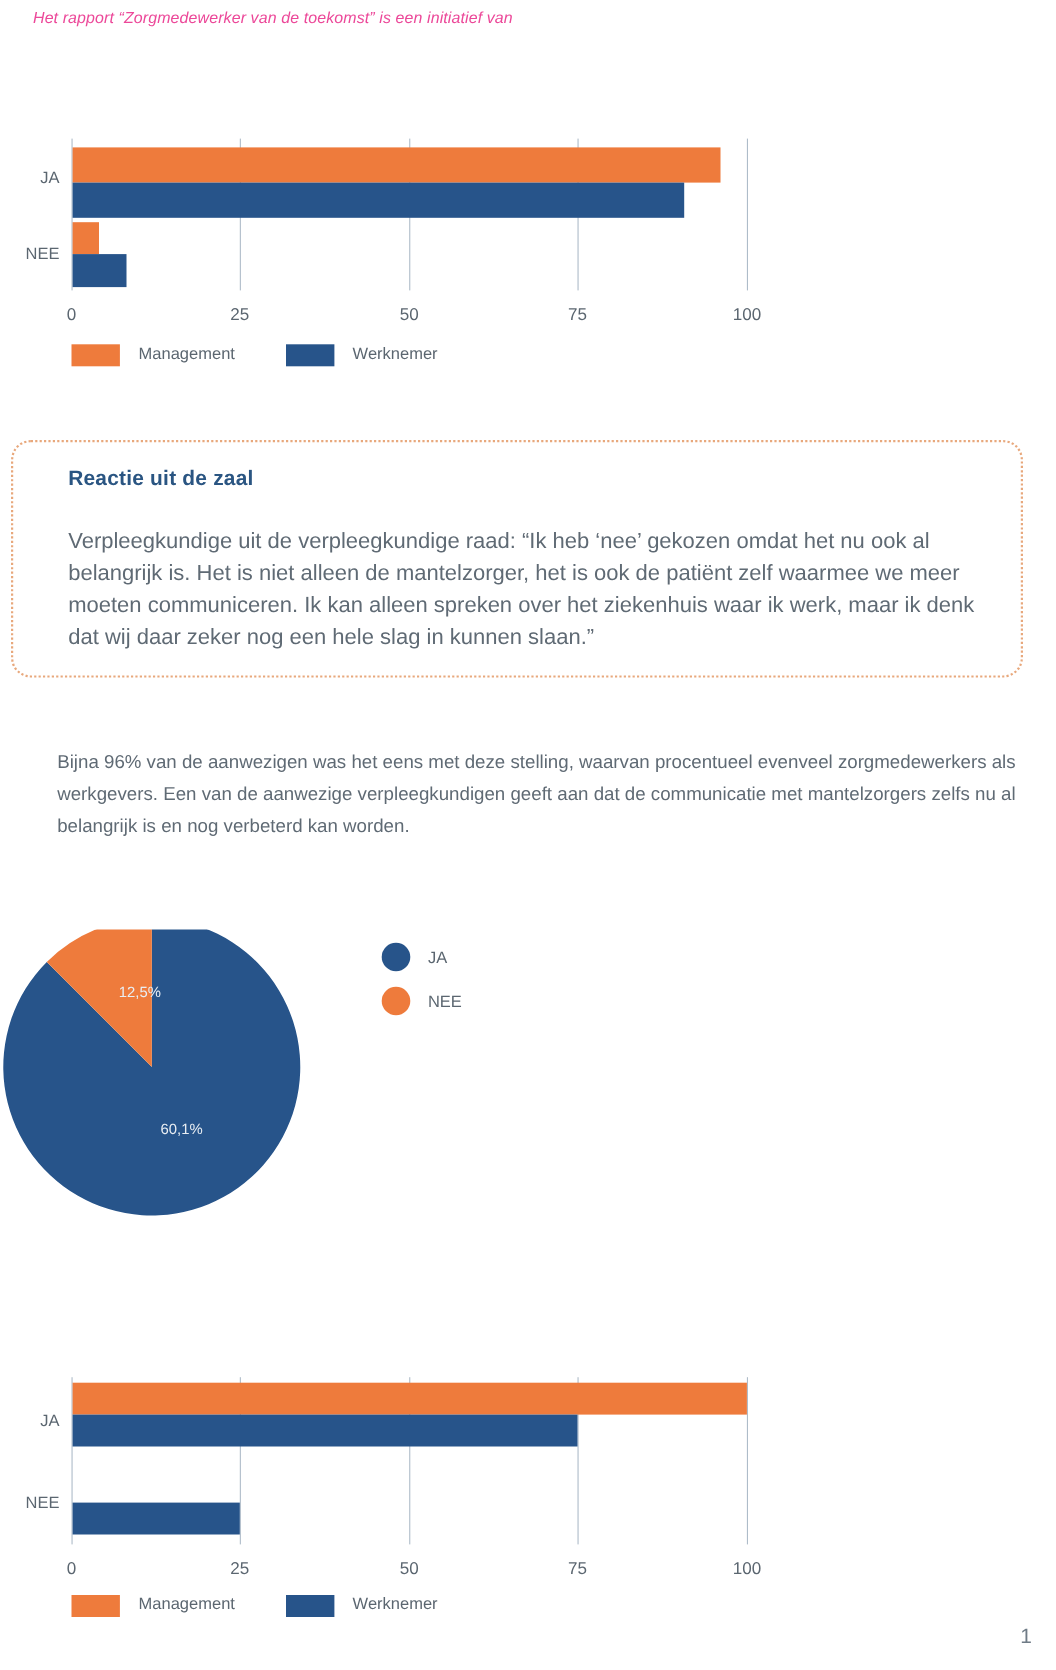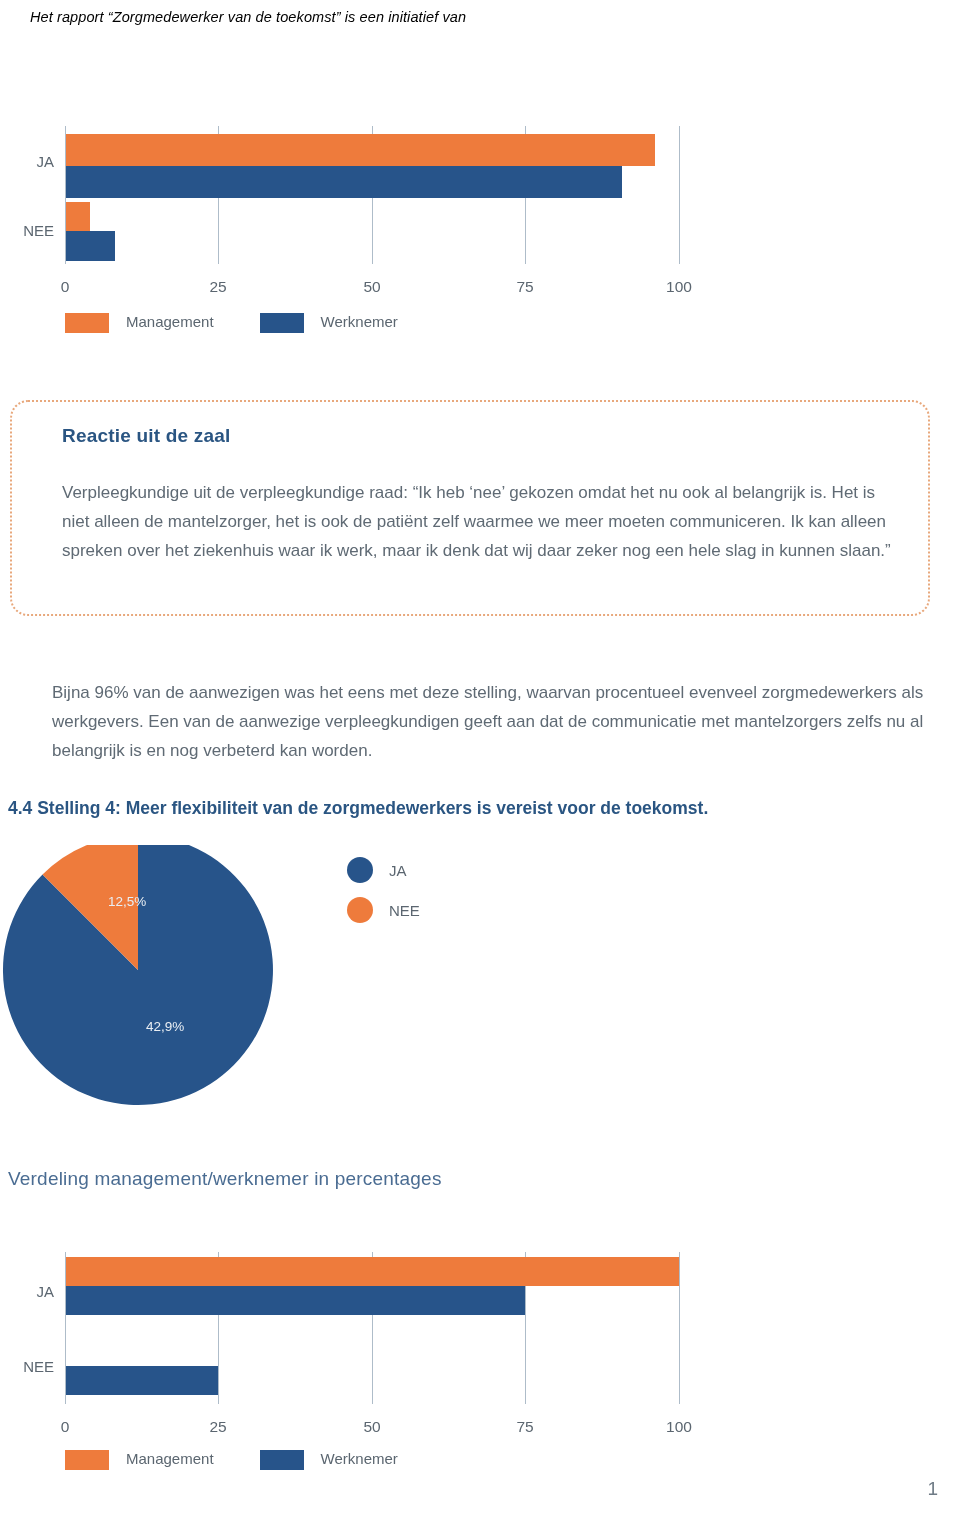--- a/index.html
+++ b/index.html
@@ -10,21 +10,21 @@
     color:#5b6670;
     position:relative;
     overflow:hidden;
   }
   .page{position:relative;width:960px;height:1518px;}
 
   
   .runhead{
     position:absolute;left:30px;top:6px;width:640px;
     font-style:italic;font-size:14.5px;line-height:22px;
-    color:#000000;letter-spacing:.1px;
+    color:#ec4899;letter-spacing:.1px;
   }
   .runhead span{display:block;}
 
   
   .chart{position:absolute;}
   .gridline{position:absolute;width:1px;background:#aebcc9;}
   .bar{position:absolute;height:32px;}
   .bar.mgmt{background:#ee7b3c;}
   .bar.werk{background:#27548a;}
   .catlabel{
@@ -48,21 +48,21 @@
     border:2px dotted #e8a87c;border-radius:18px;
     box-sizing:border-box;
     text-decoration:underline;
   }
   .callout h3{
     margin:0;position:absolute;left:50px;top:23px;
     font-size:19px;font-weight:bold;color:#2a5582;letter-spacing:.2px;
   }
   .callout .body{
     position:absolute;left:50px;top:76px;width:830px;
-    font-size:17px;line-height:29px;color:#5f6a74;
+    font-size:20px;line-height:29px;color:#5f6a74;
   }
 
   
   .para{
     position:absolute;left:8px;top:678px;width:940px;
     font-size:17px;line-height:29px;color:#5f6a74;margin-left:44px;
   }
   .heading{
     position:absolute;left:8px;top:795px;width:930px;
     font-size:17.5px;line-height:26px;font-weight:bold;color:#2a5582;
@@ -133,45 +133,43 @@
     </div>
   </div>
 
   <div class="callout">
     <h3>Reactie uit de zaal</h3>
     <div class="body">Verpleegkundige uit de verpleegkundige raad: “Ik heb ‘nee’ gekozen omdat het nu ook al belangrijk is. Het is niet alleen de mantelzorger, het is ook de patiënt zelf waarmee we meer moeten communiceren. Ik kan alleen spreken over het ziekenhuis waar ik werk, maar ik denk dat wij daar zeker nog een hele slag in kunnen slaan.”</div>
   </div>
 
   <div class="para">Bijna 96% van de aanwezigen was het eens met deze stelling, waarvan procentueel evenveel zorgmedewerkers als werkgevers. Een van de aanwezige verpleegkundigen geeft aan dat de communicatie met mantelzorgers zelfs nu al belangrijk is en nog verbeterd kan worden.</div>
 
-  <div class="heading">4.4 Stelling 4: Meer flexibiliteit van de zorgmedewerkers is vereist voor de toekomst.</div>
 
   <div class="pie-wrap">
     <svg width="300" height="280" viewBox="0 0 300 280">
 
       <path fill="#27548a" d="M 138 125 L 138 -10 A 135 135 0 1 1 42.53 29.53 Z"></path>
 
       <path fill="#ee7b3c" d="M 138 125 L 42.53 29.53 A 135 135 0 0 1 138 -10 Z"></path>
     </svg>
     <div class="pie-lbl" style="left:84px;top:49px;">12,5%</div>
-    <div class="pie-lbl" style="left:122px;top:174px;">42,9%</div>
+    <div class="pie-lbl" style="left:122px;top:174px;">60,1%</div>
   </div>
 
   <div class="pie-legend">
     <div class="row">
       <span class="dot ja"></span>
       <span class="lbl">JA</span>
     </div>
     <div class="row">
       <span class="dot nee"></span>
       <span class="lbl">NEE</span>
     </div>
   </div>
 
-  <div class="subtitle">Verdeling management/werknemer in percentages</div>
 
   <div class="chart" style="left:0px;top:1252px;width:760px;height:210px;">
 
     <div class="gridline" style="left:65px;top:0px;height:152px;"></div>
     <div class="gridline" style="left:218px;top:0px;height:152px;"></div>
     <div class="gridline" style="left:372px;top:0px;height:152px;"></div>
     <div class="gridline" style="left:525px;top:0px;height:152px;"></div>
     <div class="gridline" style="left:679px;top:0px;height:152px;"></div>
 
     <div class="catlabel" style="left:8px;top:31px;">JA</div>

